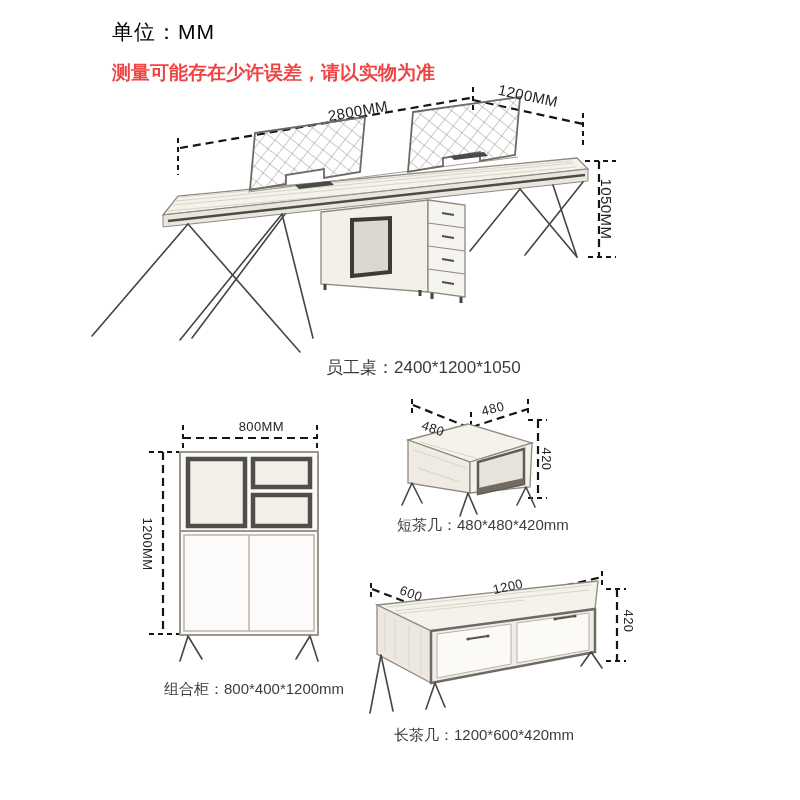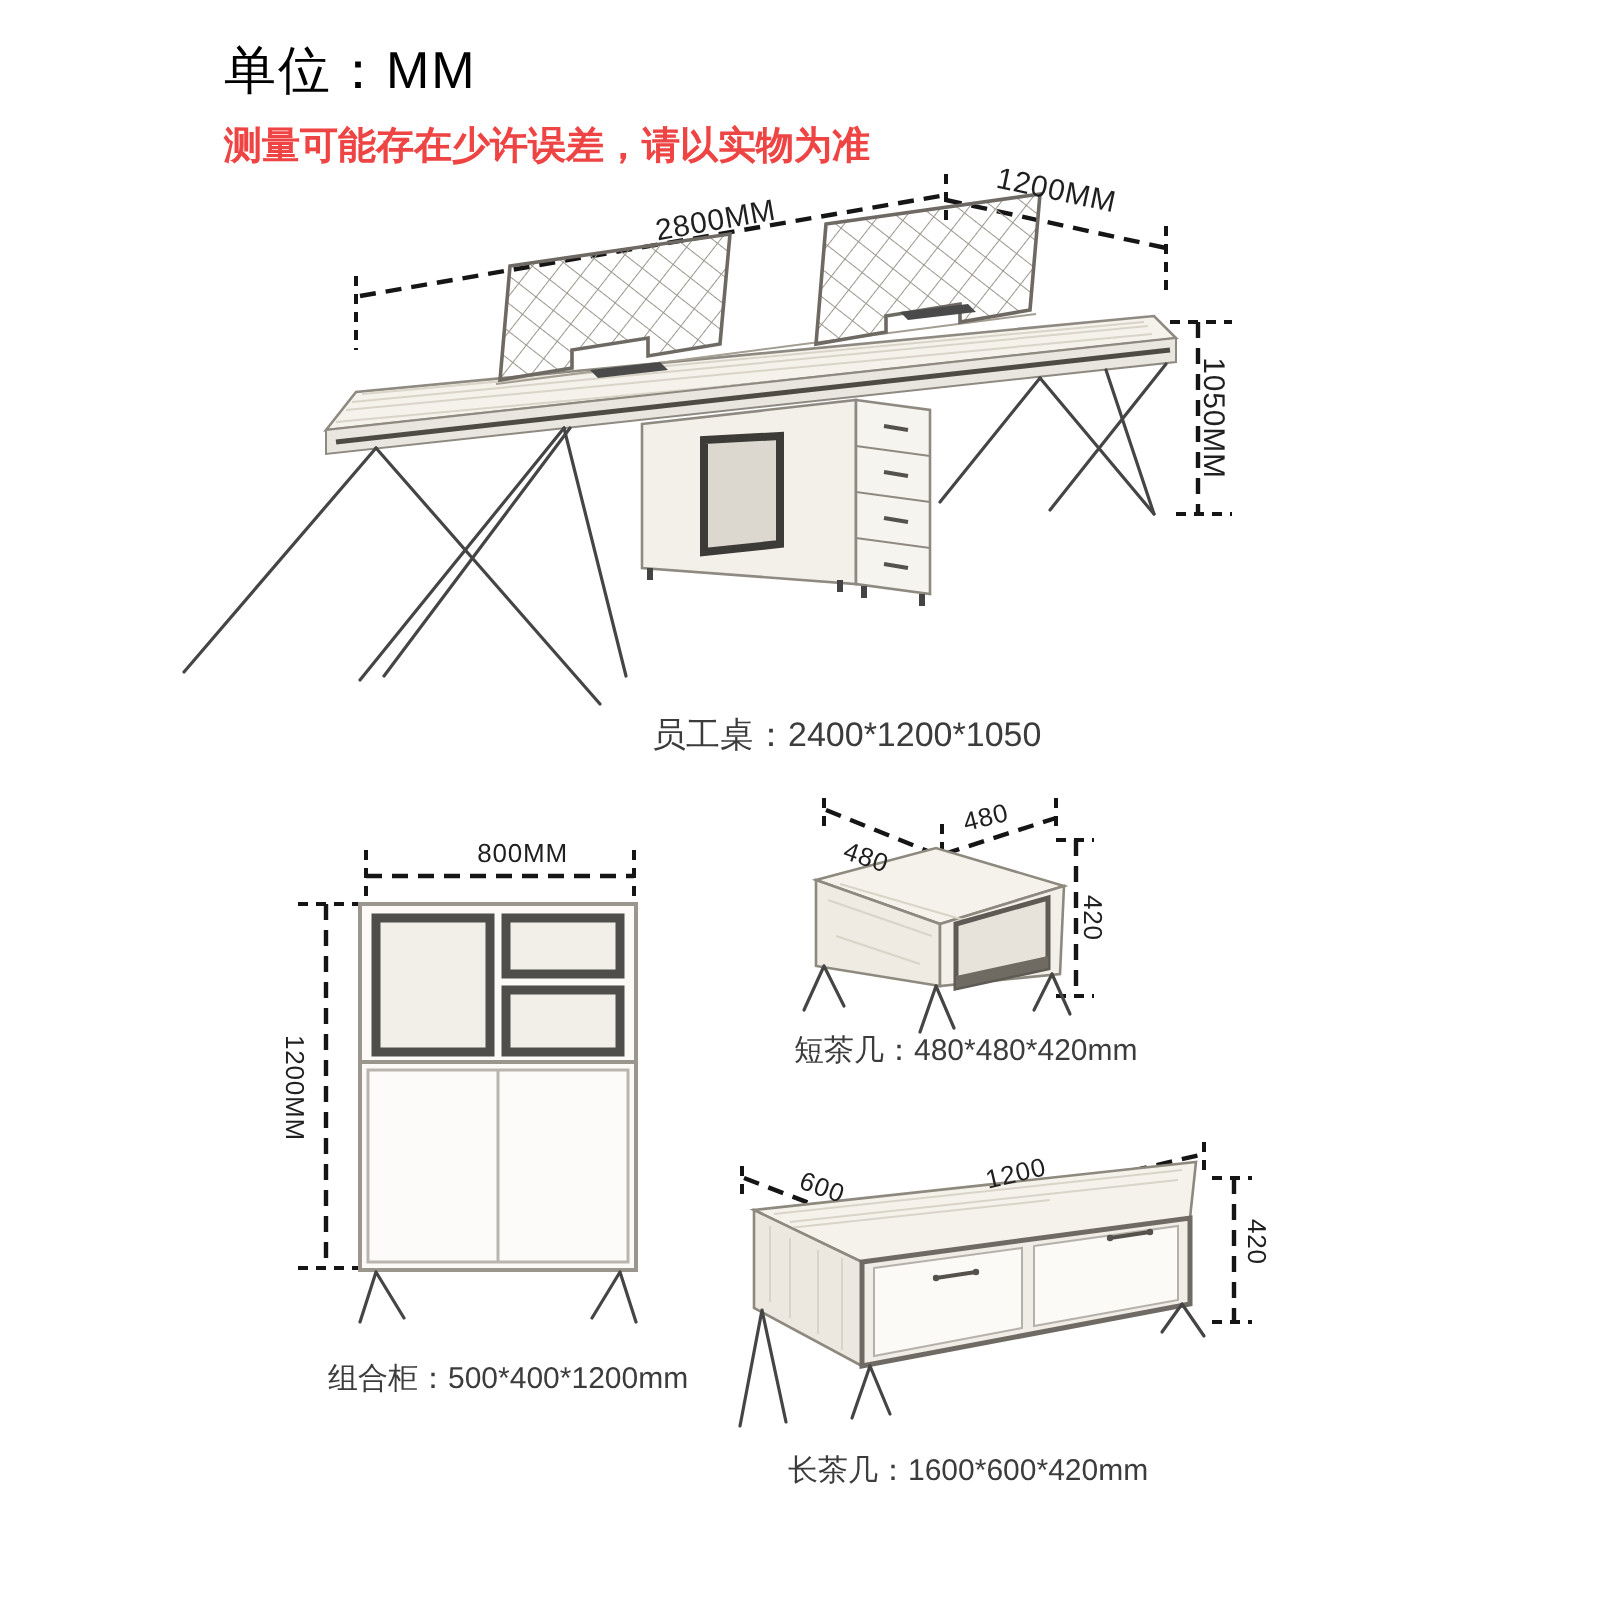--- a/index.html
+++ b/index.html
@@ -1,18 +1,18 @@
 <!DOCTYPE html>
 <html><head>
 <meta charset="utf-8">
 <style>
   html,body{margin:0;padding:0;background:#fff;}
   .sheet{position:relative;width:800px;height:800px;background:#ffffff;overflow:hidden;
          font-family:"Liberation Sans",sans-serif;}
-  .unit-label{position:absolute;left:112px;top:18px;font-size:26px;color:#000;
+  .unit-label{position:absolute;left:112px;top:18px;font-size:21px;color:#000;
               letter-spacing:1px;}
   .disclaimer{position:absolute;left:112px;top:60px;font-size:19px;font-weight:bold;
               color:#ef4444;}
   .dim{position:absolute;color:#1f1f1f;font-size:13px;line-height:16px;text-align:center;
        letter-spacing:.4px;white-space:nowrap;}
   .dim.big{font-size:15px;}
   .caption{position:absolute;color:#3c3c3c;font-size:15px;white-space:nowrap;}
   .caption.big{font-size:17px;}
   svg{position:absolute;overflow:visible;}
   .dash{stroke:#151515;stroke-width:2.2;stroke-dasharray:8 5;fill:none;}
@@ -113,21 +113,21 @@
       <path d="M129,140 L129,236" stroke="#b9b5ae" stroke-width="1.5"></path>
     </g>
     <g>
       <path class="leg" d="M68,241 L60,266 M68,241 L82,264"></path>
       <path class="leg" d="M190,241 L198,266 M190,241 L176,264"></path>
     </g>
   </svg>
 
   <div class="dim" style="left:214px;top:419px;width:70px;text-align:right;">800MM</div>
   <div class="dim" style="left:111px;top:536px;width:72px;transform:rotate(90deg);">1200MM</div>
-  <div class="caption" style="left:164px;top:680px;">组合柜：500*400*1200mm</div>
+  <div class="caption" style="left:164px;top:680px;">组合柜：800*400*1200mm</div>
 
   <svg style="left:390px;top:390px;" width="170" height="140" viewBox="0 0 170 140">
     <g>
       <path class="tick" d="M22,9 L22,26"></path>
       <path class="dash" d="M23,15 L80,38"></path>
       <path class="tick" d="M81,22 L81,41"></path>
       <path class="dash" d="M82,37 L138,19"></path>
       <path class="tick" d="M138,9 L138,26"></path>
       <path class="tick" d="M138,30 L157,30"></path>
       <path class="dash" d="M148,30 L148,108"></path>
@@ -181,15 +181,15 @@
     <g>
       <path class="leg" d="M16,100 L5,158 M16,100 L28,156"></path>
       <path class="leg" d="M70,128 L61,154 M70,128 L80,152"></path>
       <path class="leg" d="M226,97 L237,113 M226,97 L216,111"></path>
     </g>
   </svg>
 
   <div class="dim" style="left:389px;top:586px;width:44px;transform:rotate(20deg);">600</div>
   <div class="dim" style="left:482px;top:579px;width:52px;transform:rotate(-13deg);">1200</div>
   <div class="dim" style="left:606px;top:613px;width:44px;transform:rotate(90deg);">420</div>
-  <div class="caption" style="left:394px;top:726px;">长茶几：1600*600*420mm</div>
+  <div class="caption" style="left:394px;top:726px;">长茶几：1200*600*420mm</div>
 
 </div>
 
 </body></html>

